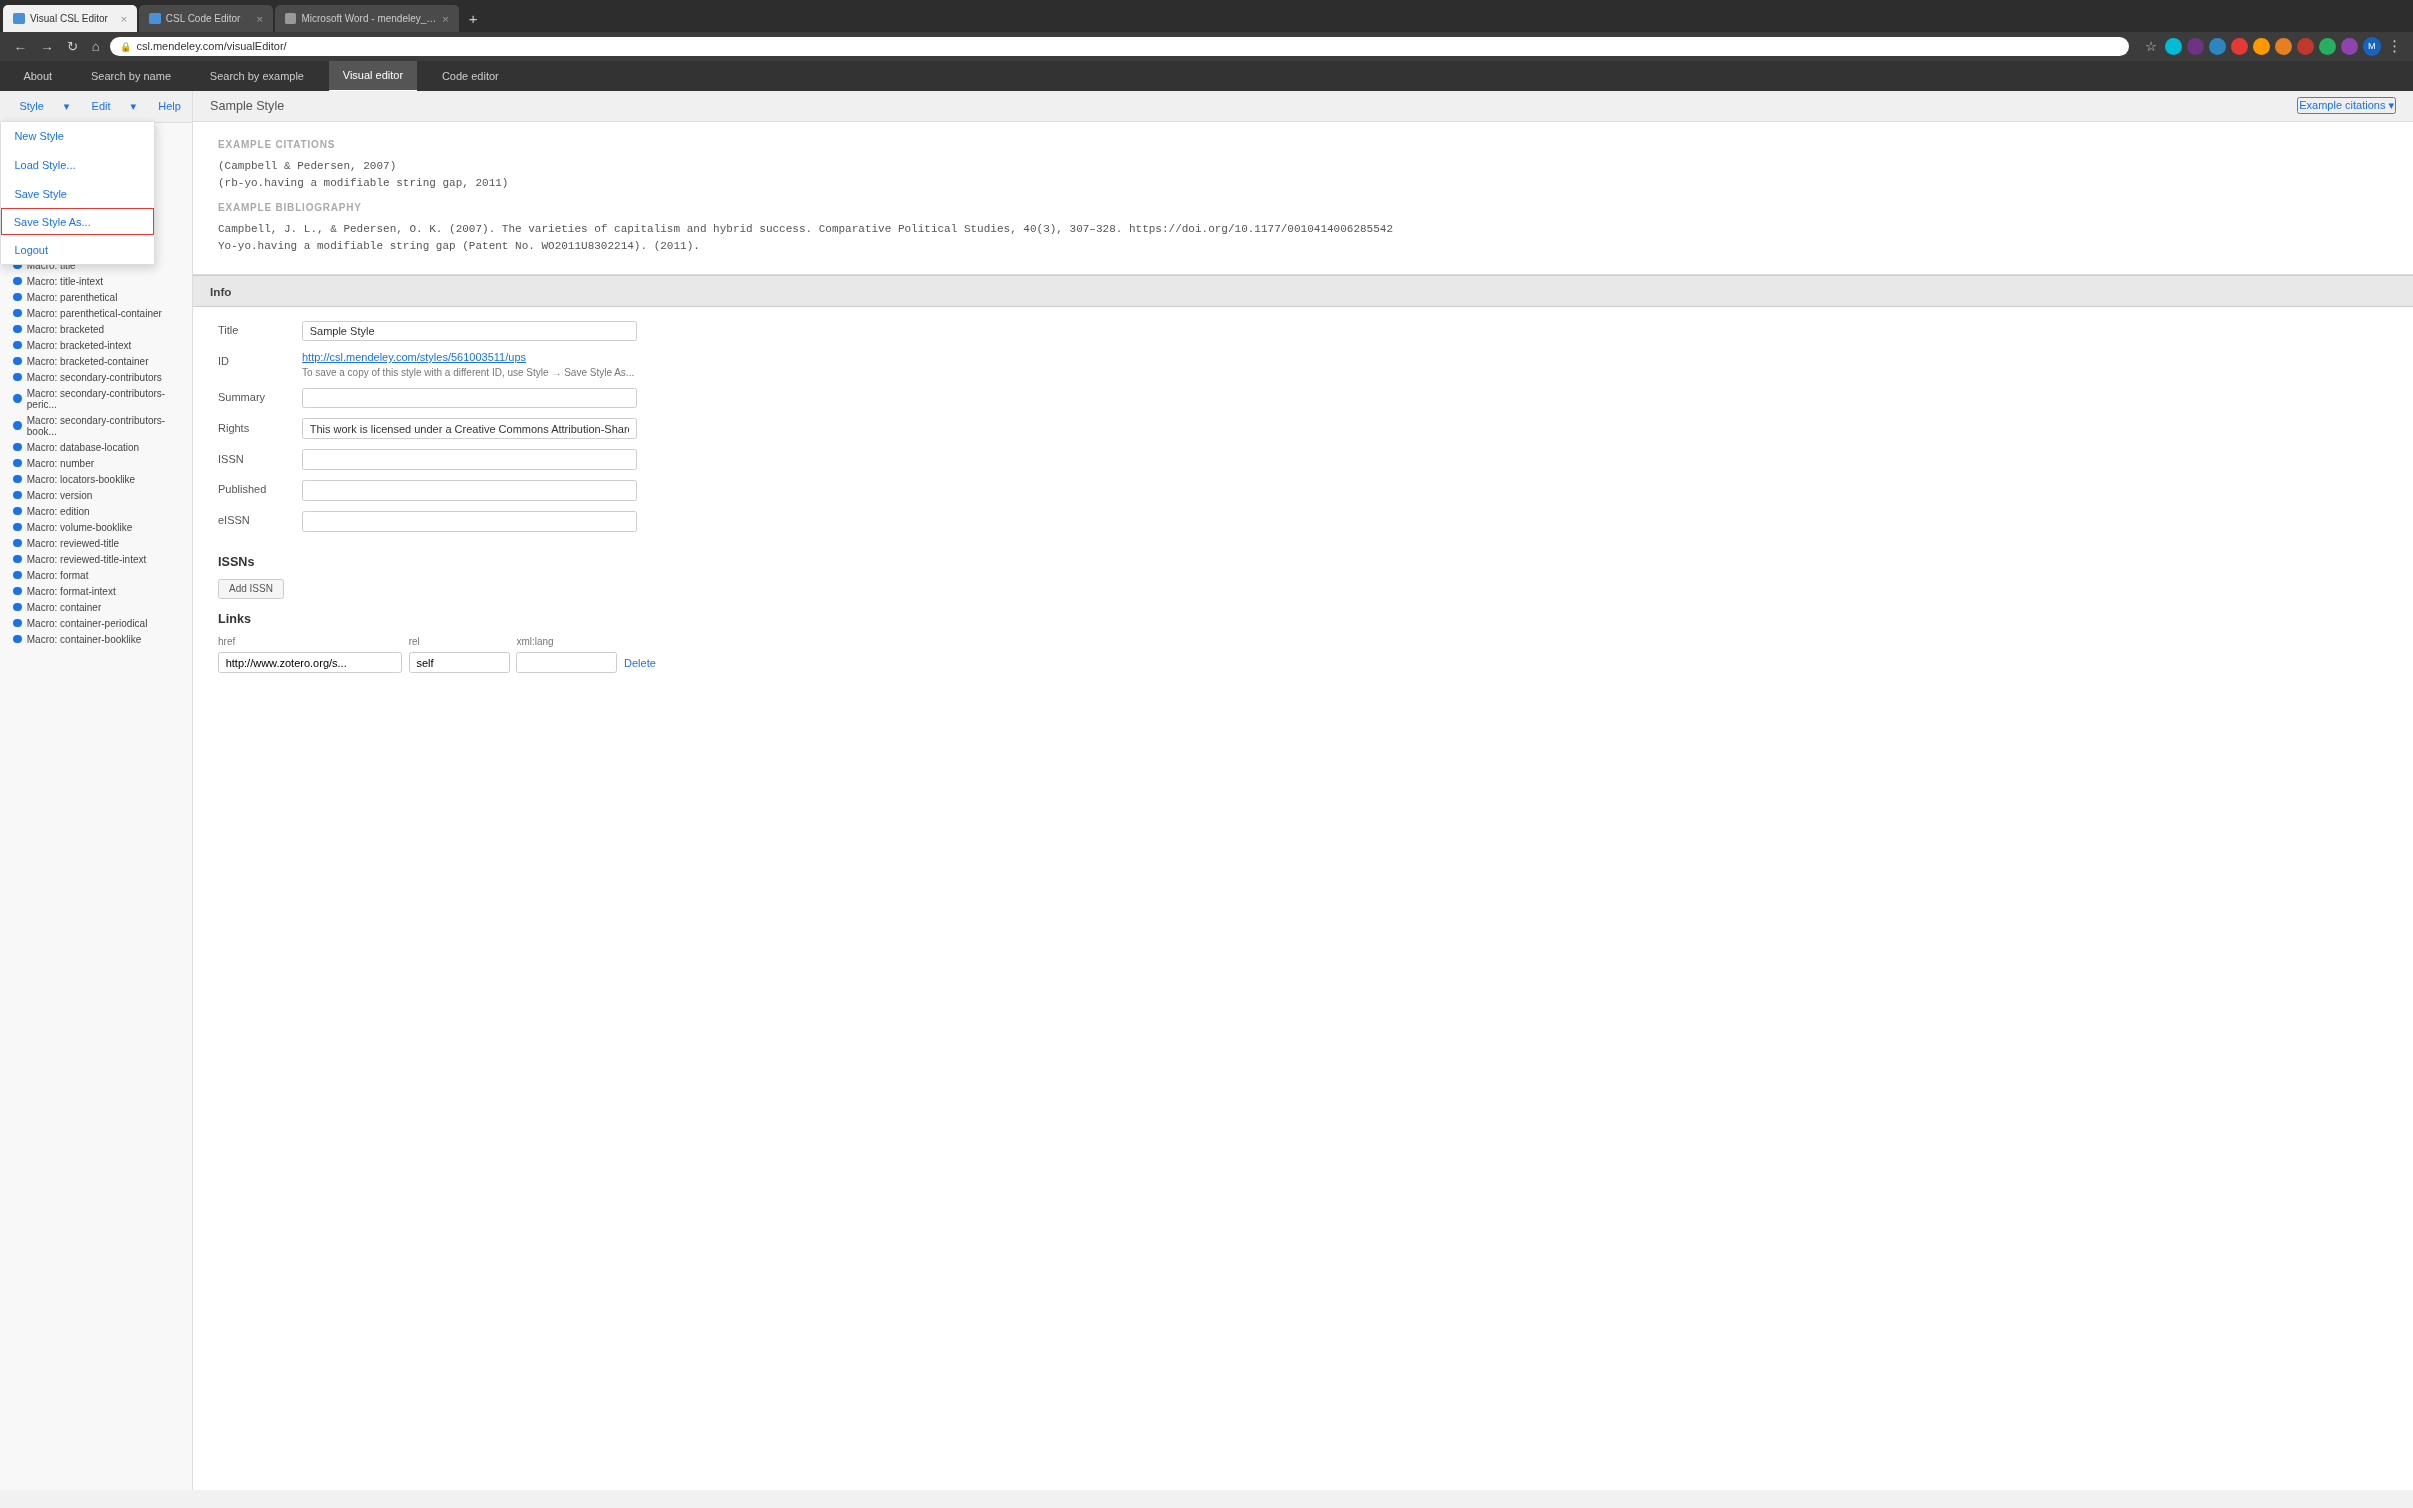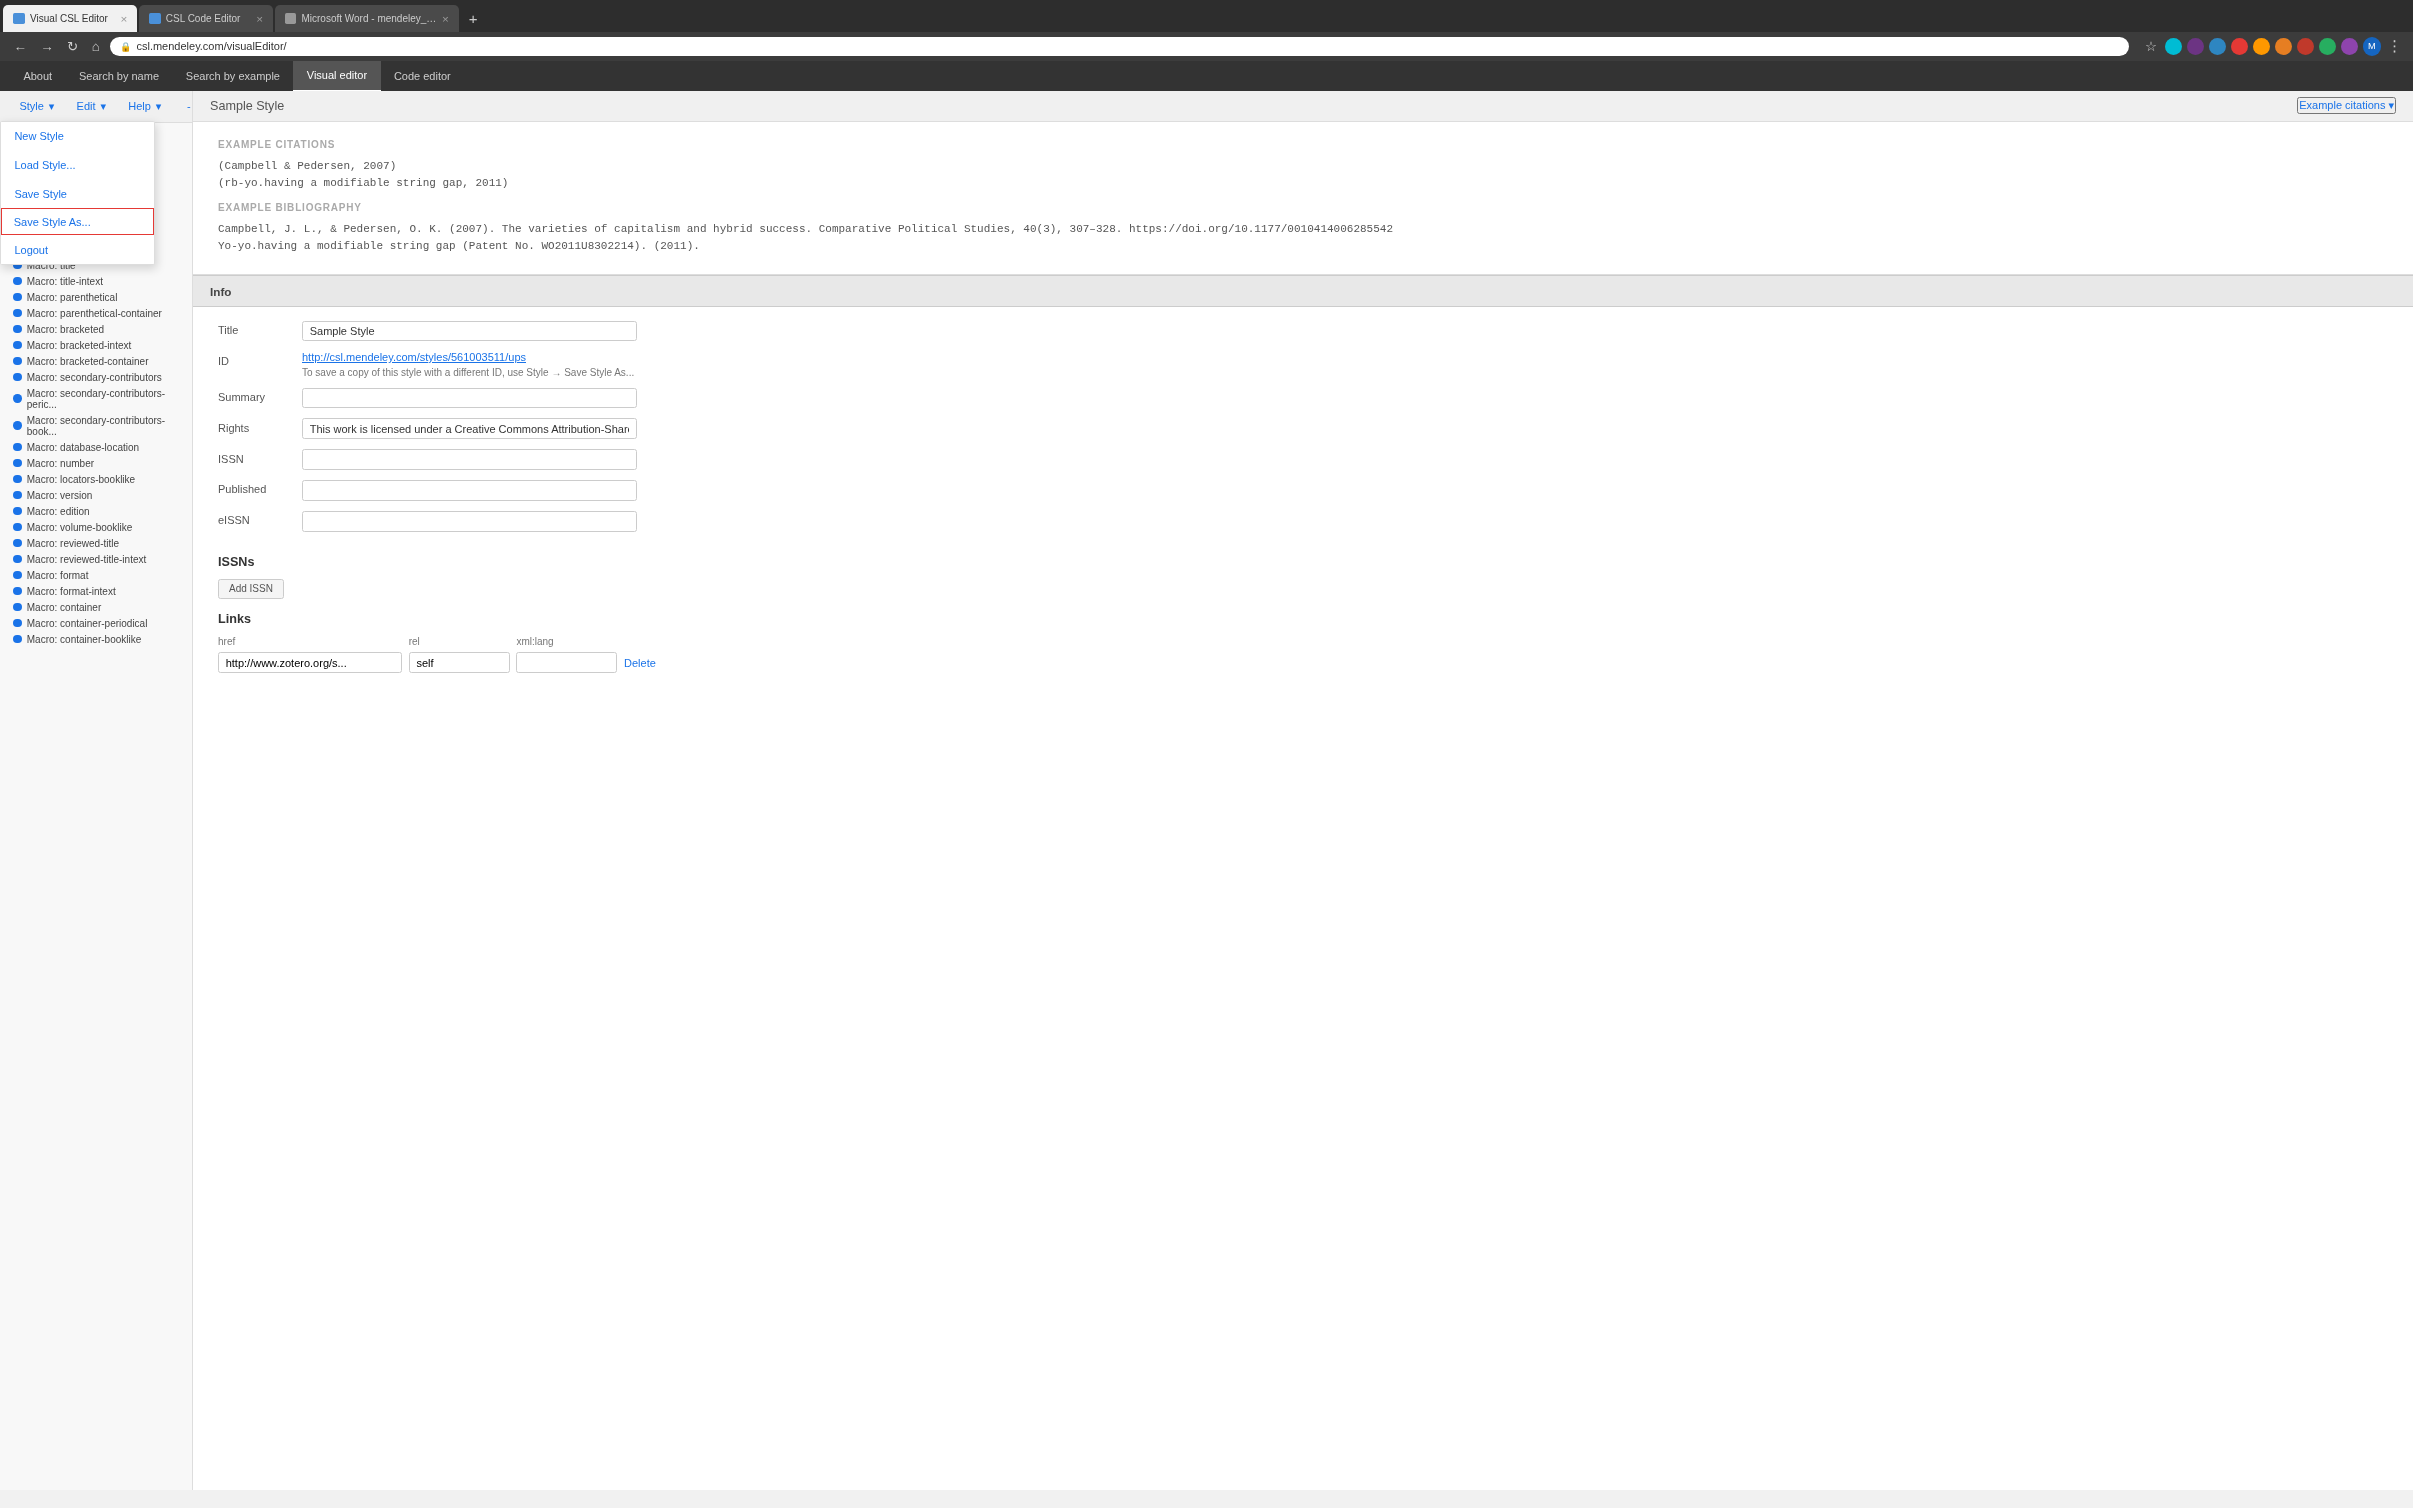--- a/index.html
+++ b/index.html
@@ -24,33 +24,33 @@
     .browser-icon { width: 17px; height: 17px; border-radius: 50%; display: flex; align-items: center; justify-content: center; font-size: 8.4px; cursor: pointer; color: #ccc; }
     .browser-icon.star { color: #ccc; font-size: 13.4px; background: none; }
     .ci { width: 17px; height: 17px; border-radius: 50%; }
     .ci.teal { background: #00bcd4; }
     .ci.red { background: #e53935; }
     .ci.orange { background: #ff9800; }
     .ci.avatar { background: #1565c0; border-radius: 50%; width: 18.4px; height: 18.4px; color: #fff; font-size: 9.2px; display: flex; align-items: center; justify-content: center; }
     .ci.menu { background: none; color: #ccc; font-size: 15px; }
 
     
-    .nav-bar { display: flex; align-items: center; background: #333; padding: 0 10px; gap: 0; }
+    .nav-bar { display: flex; align-items: center; background: #333; padding: 0 10px; gap: 12px; }
     .nav-item { color: #ccc; padding: 8.4px 13.4px; font-size: 11px; cursor: pointer; }
     .nav-item.active { color: #fff; background: #555; border-bottom: 1.7px solid #fff; }
 
     
     .main-layout { display: flex; position: relative; }
 
     
     .sidebar { width: 193px; background: #f8f8f8; border-right: 0.8px solid #ddd; min-height: calc(100vh - 109px); overflow-y: auto; }
 
     
     .toolbar { display: flex; align-items: center; padding: 5px 10px; background: #f0f0f0; border-bottom: 0.8px solid #ddd; gap: 3.4px; }
-    .toolbar-btn { padding: 3.4px 8.4px; background: none; border: 0.8px solid transparent; border-radius: 2.5px; font-size: 11px; color: #1a73e8; cursor: pointer; display: flex; align-items: center; gap: 5px; }
+    .toolbar-btn { padding: 3.4px 8.4px; background: none; border: 0.8px solid transparent; border-radius: 2.5px; font-size: 11px; color: #1a73e8; cursor: pointer; display: flex; align-items: center; gap: 20px; }
 
     
     .sample-style-header { display: flex; align-items: center; justify-content: space-between; padding: 6.7px 17px; background: #f0f0f0; border-bottom: 0.8px solid #ddd; }
     .sample-style-title { font-size: 12.6px; color: #555; }
     .example-citations-btn { color: #1a73e8; font-size: 11px; cursor: pointer; display: flex; align-items: center; gap: 2.5px; }
 
     
     .content-area { flex: 1; background: #fff; }
 
     

